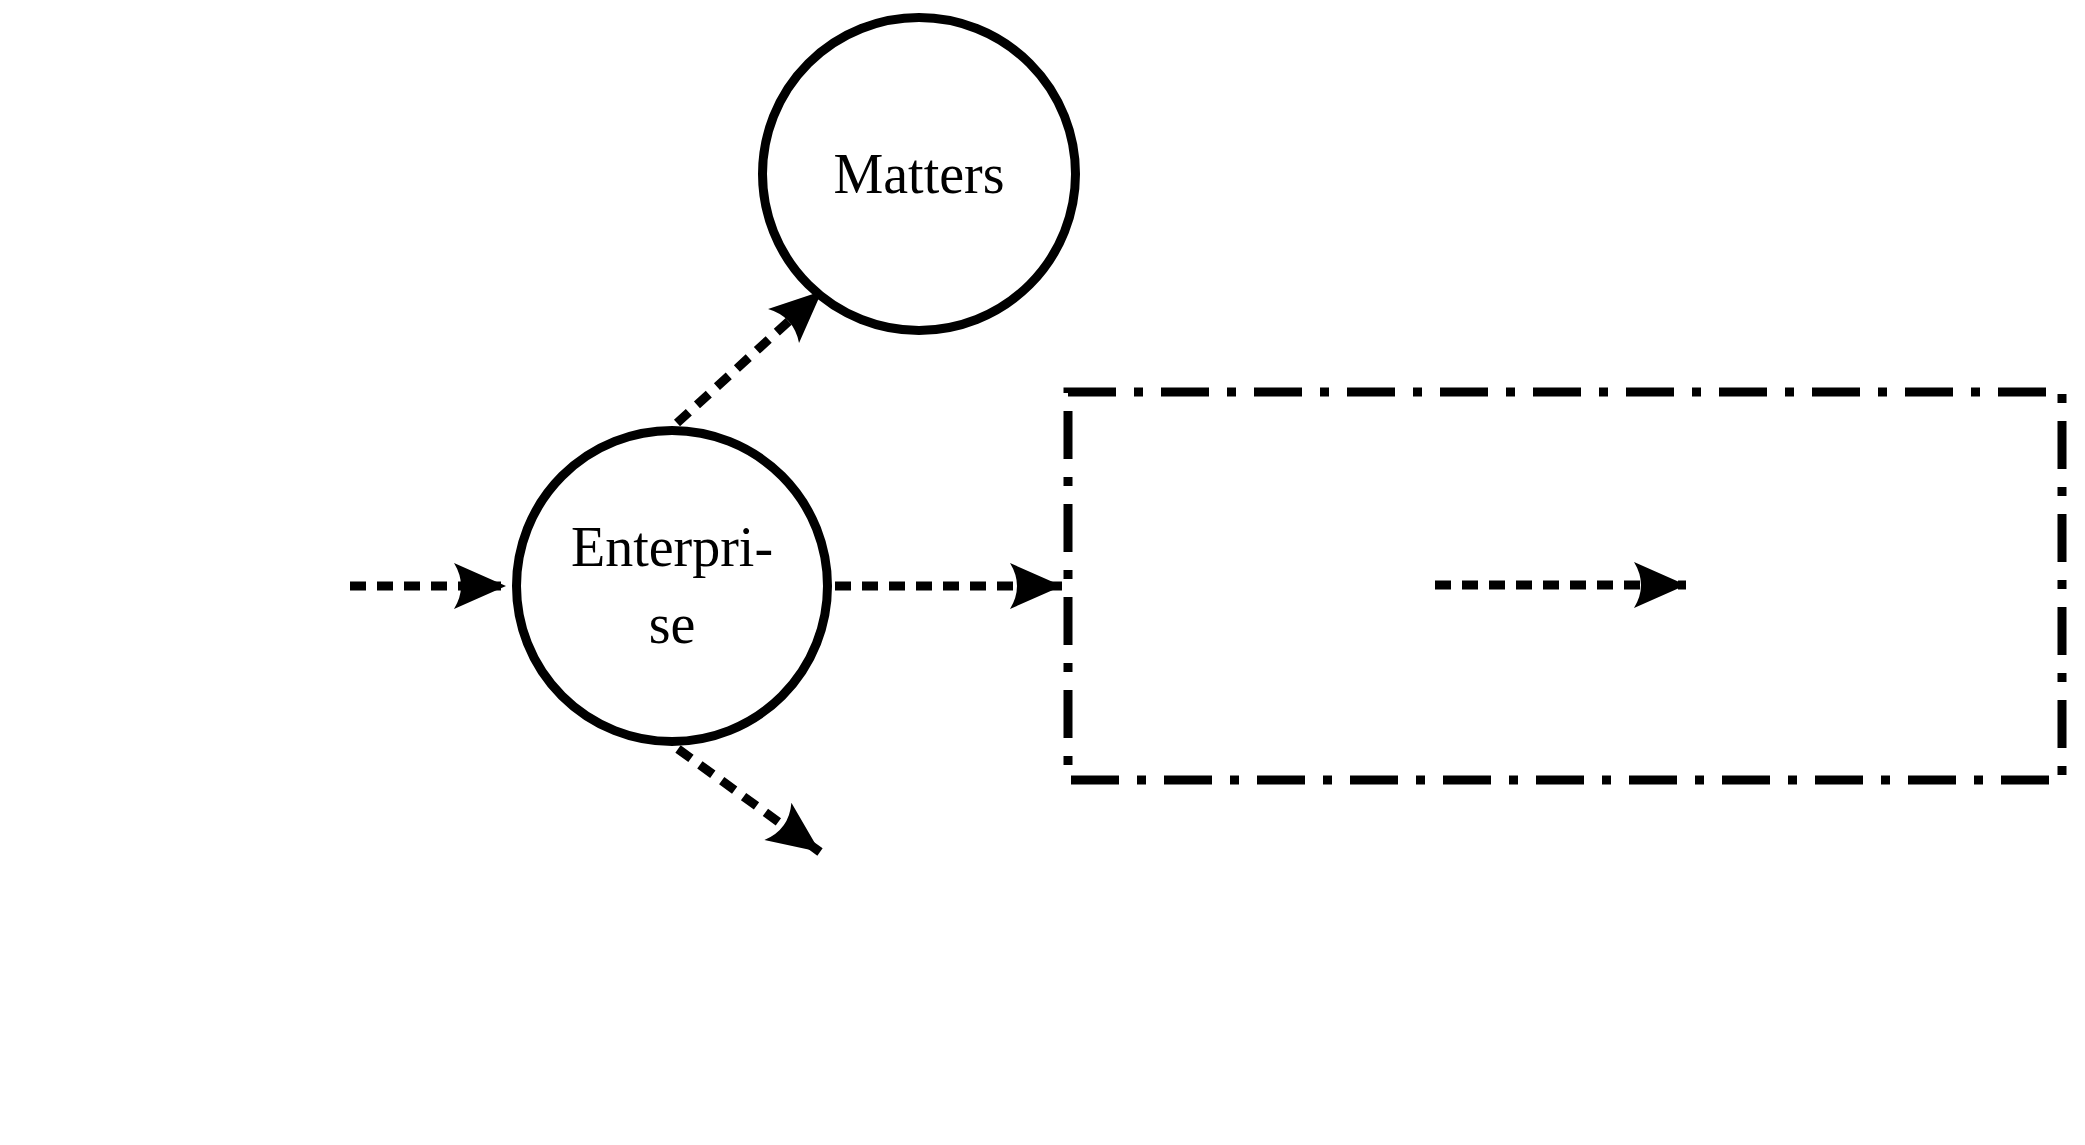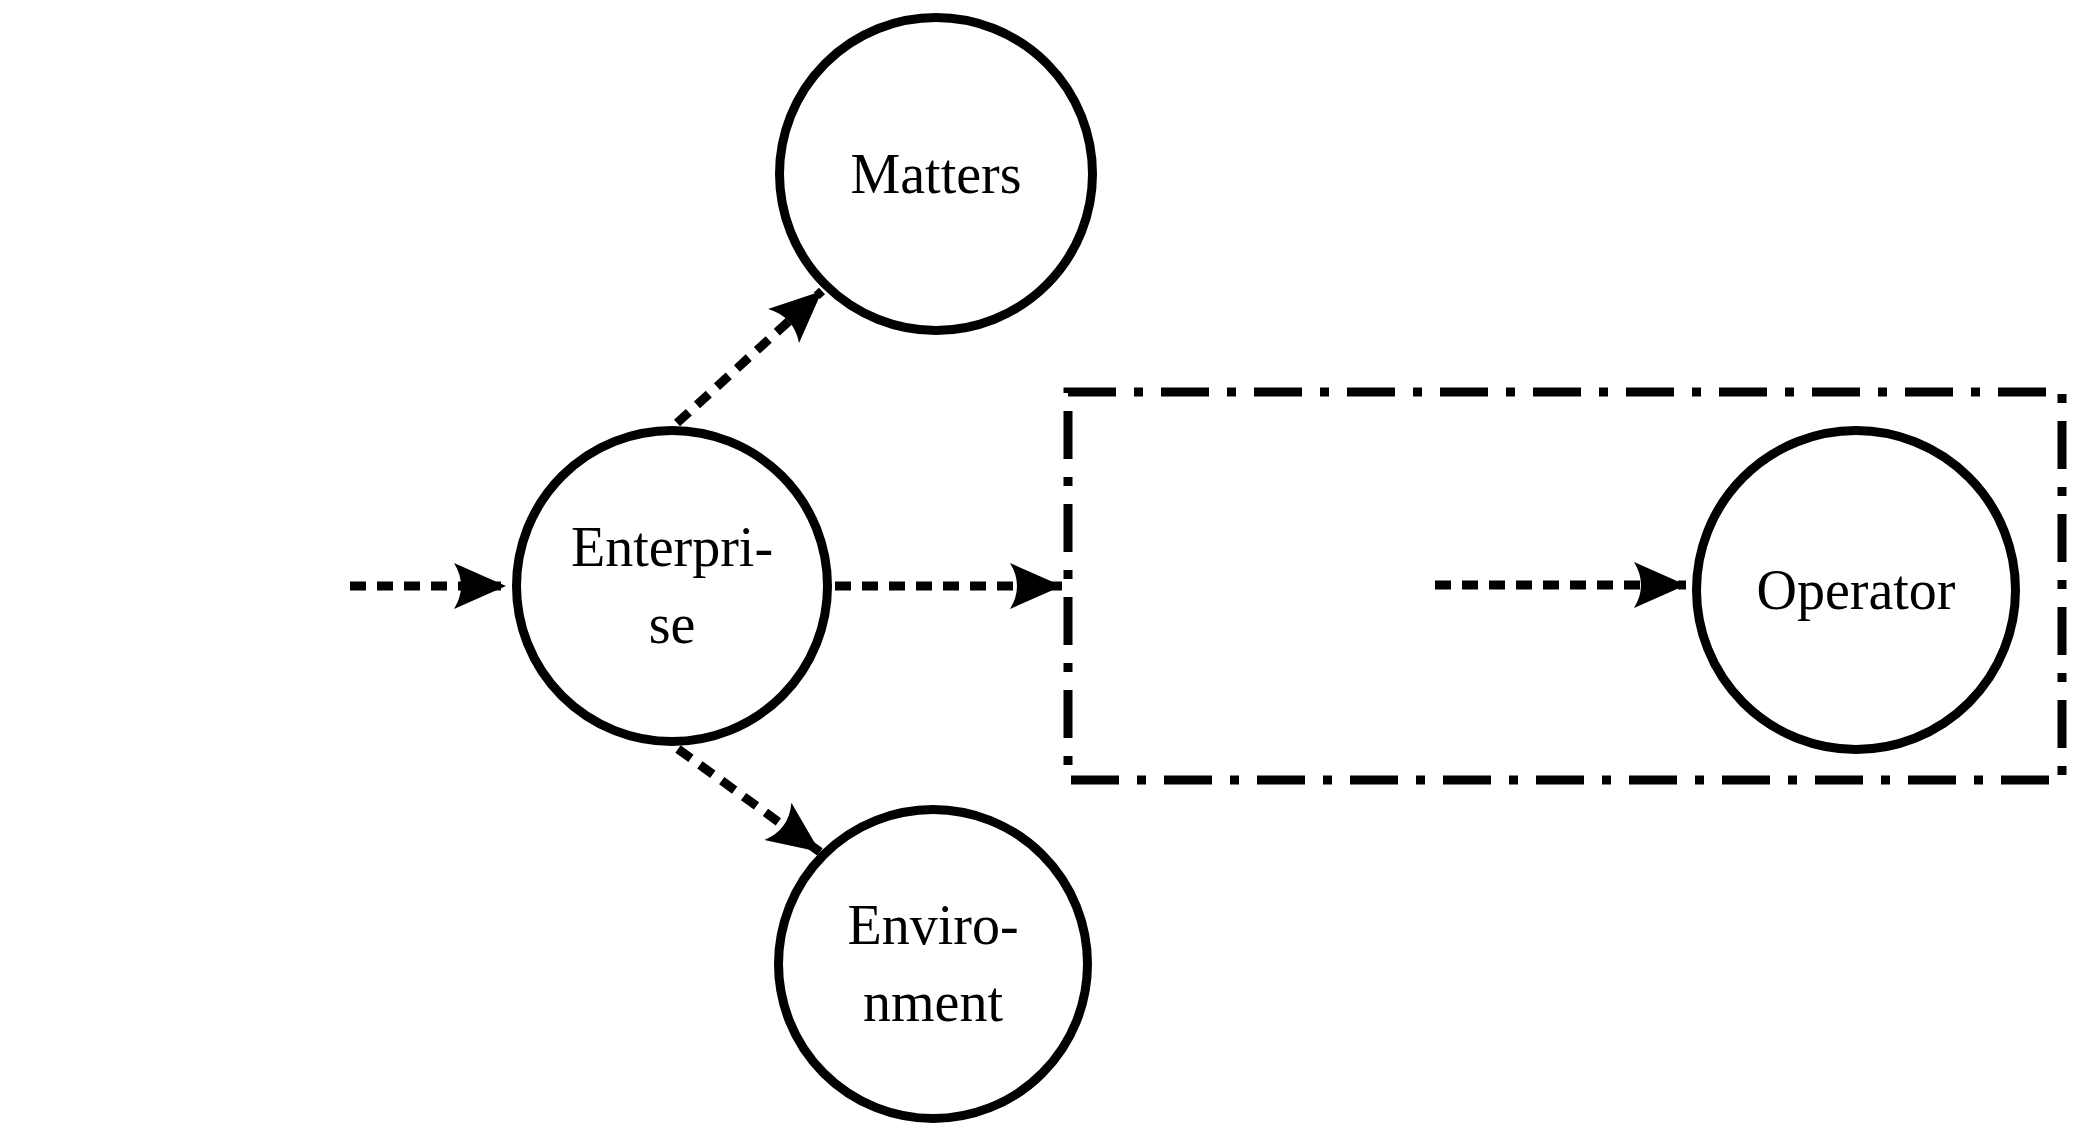--- a/index.html
+++ b/index.html
@@ -76,33 +76,22 @@
   </svg>
 
 
   <div class="node" style="left:512px; top:426px; width:320px; height:320px;font-family:Liberation Serif, serif;">
     <div class="node-label">
       <span>Enterpri-</span>
       <span>se</span>
     </div>
   </div>
 
-  <div class="node" style="left:775px; top:13px; width:322px; height:322px;">
+  <div class="node" style="left:758px; top:13px; width:322px; height:322px;">
     <div class="node-label">
       <span>Matters</span>
     </div>
   </div>
 
-  <div class="node" style="left:774px; top:805px; width:318px; height:318px;">
-    <div class="node-label">
-      <span>Enviro-</span>
-      <span>nment</span>
-    </div>
-  </div>
 
 
-  <div class="node" style="left:1692px; top:426px; width:328px; height:328px;">
-    <div class="node-label">
-      <span>Operator</span>
-    </div>
-  </div>
 
 </div>
 
 </body></html>

